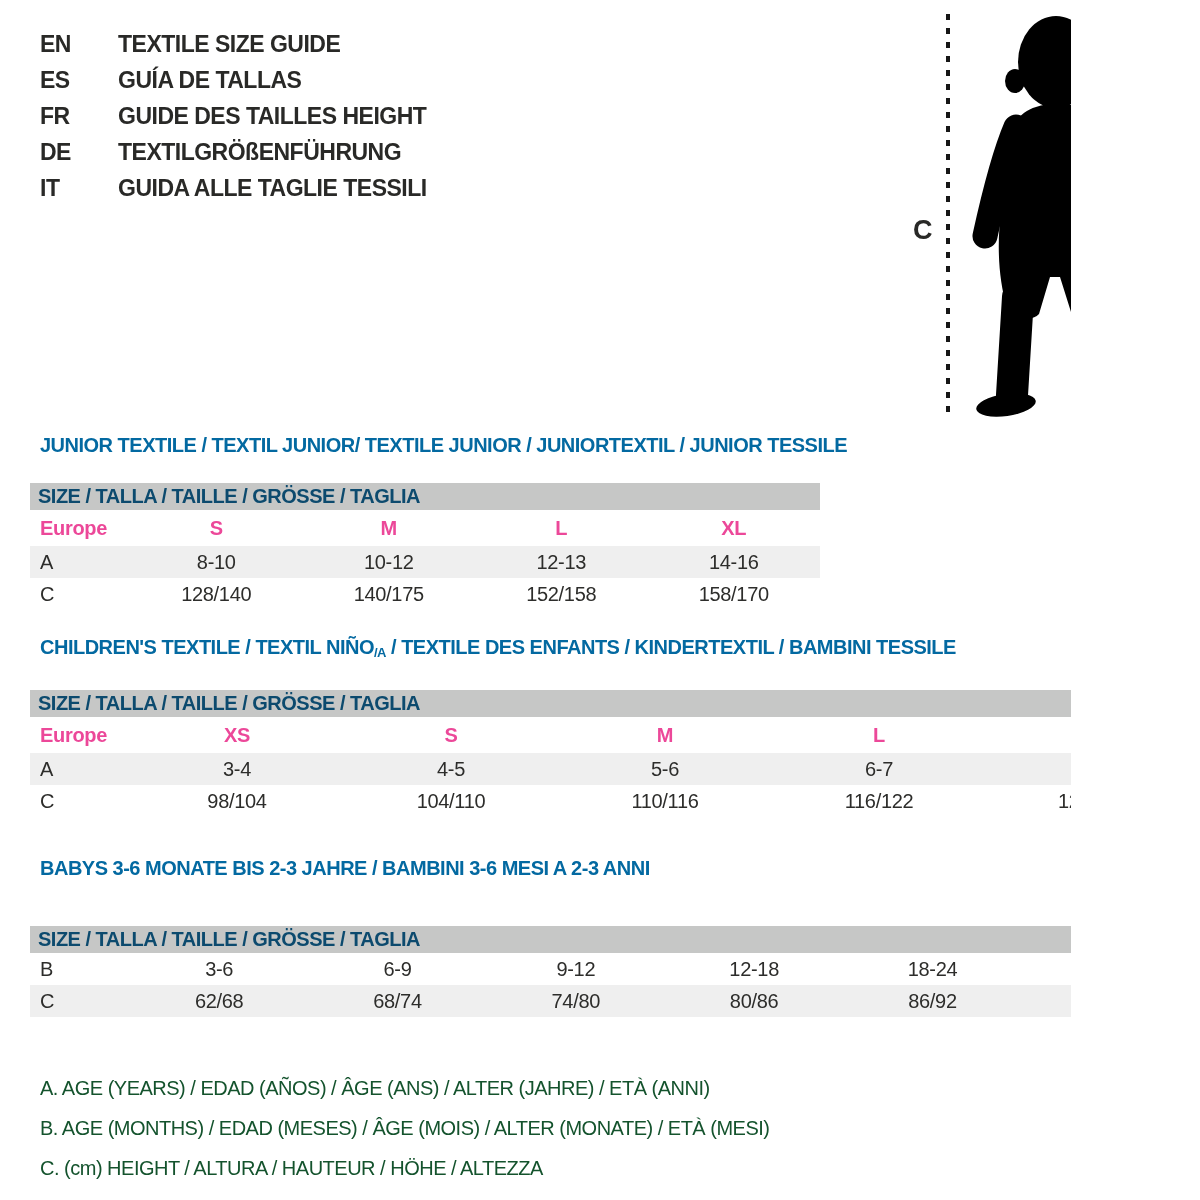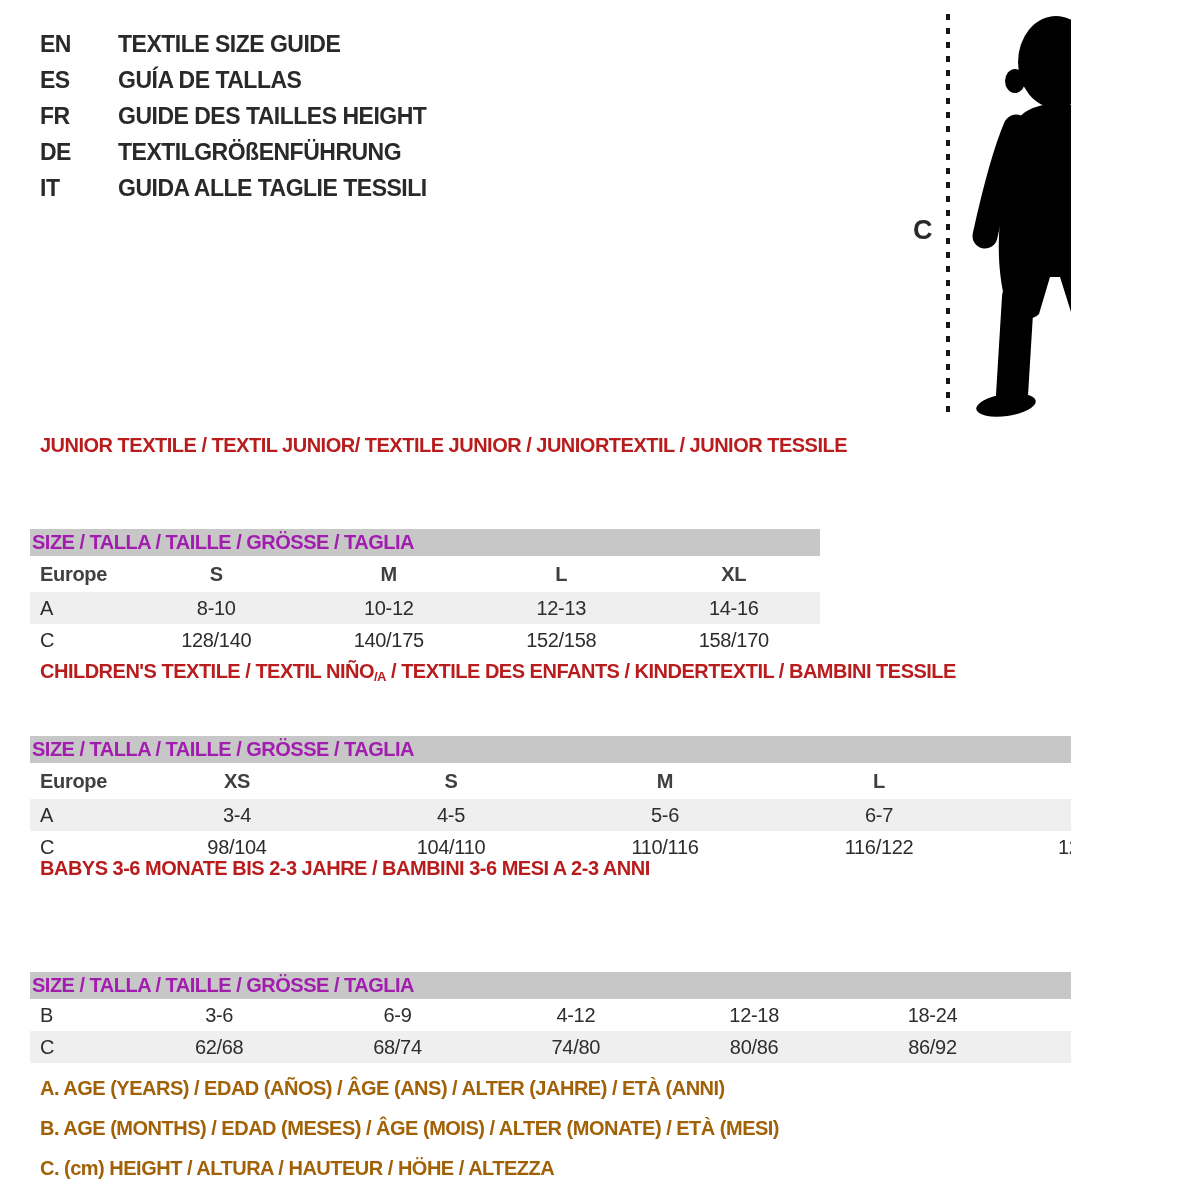--- a/index.html
+++ b/index.html
@@ -17,42 +17,42 @@
 
   
   .measure-line {
     left:946px; top:14px; width:4px; height:404px;
     background:repeating-linear-gradient(to bottom, #161616 0 6px, transparent 6px 14px);
   }
   .measure-label { left:913px; top:215px; font-size:27px; font-weight:700; }
   .silhouette { left:970px; top:15px; }
 
   
-  .sec-title { font-size:20px; font-weight:700; letter-spacing:-0.5px; white-space:nowrap; color:#b91c1c; }
+  .sec-title { font-size:20px; font-weight:700; letter-spacing:-0.5px; white-space:nowrap; color:#0369a1; }
   .sec-title .sub { font-size:13px; vertical-align:-3px; }
   .two-line { line-height:35px; }
 
   
   .stable { background:#ffffff; }
   .size-bar {
-    height:27px; background:#c6c7c6; color:#a21caf;
-    display:flex; align-items:center; padding-left:2px;
-    font-size:20px; font-weight:700; letter-spacing:-0.5px; box-sizing:border-box;margin-top:46px;
+    height:27px; background:#c6c7c6; color:#0c4a6e;
+    display:flex; align-items:center; padding-left:8px;
+    font-size:20px; font-weight:700; letter-spacing:-0.5px; box-sizing:border-box;
   }
   .trow { display:flex; align-items:center; }
   .trow.head { height:36px; font-weight:700; }
   .trow.data { height:32px; }
   .trow.stripe { background:#efefef; }
   .tcell { flex:1; text-align:center; font-size:20px; letter-spacing:-0.3px; color:#2d2d2b; }
   .tcell.lab { flex:none; width:100px; text-align:left; padding-left:10px; box-sizing:border-box; }
-  .trow.head .tcell { font-weight:700; color:#404040; }
+  .trow.head .tcell { font-weight:700; color:#ec4899; }
   .edge-mask { position:absolute; left:1153px; top:0; bottom:0; width:13px; background:#ffffff; }
 
   
-  .legend-line { font-size:20px; font-weight:700; letter-spacing:-0.5px; line-height:40px; white-space:nowrap; color:#a16207; }
+  .legend-line { font-size:20px; font-weight:400; letter-spacing:-0.5px; line-height:40px; white-space:nowrap; color:#14532d; }
 </style>
 </head>
 <body>
 
 <div class="page">
 
   <div class="abs langs">
     <div class="lang-row">
       <span class="lang-code">EN</span>
       <span class="lang-title">TEXTILE SIZE GUIDE</span>
@@ -116,21 +116,21 @@
     </div>
     <div class="trow data">
       <span class="tcell lab">C</span>
       <span class="tcell">128/140</span>
       <span class="tcell">140/175</span>
       <span class="tcell">152/158</span>
       <span class="tcell">158/170</span>
     </div>
   </div>
 
-  <div class="abs sec-title" style="left:40px; top:660px;">
+  <div class="abs sec-title" style="left:40px; top:636px;">
     <span>CHILDREN'S TEXTILE / TEXTIL NIÑO</span><span class="sub">/A</span><span> / TEXTILE DES ENFANTS / KINDERTEXTIL / BAMBINI TESSILE</span>
   </div>
 
   <div class="abs stable" style="left:30px; top:690px; width:1170px;">
     <div class="size-bar">SIZE / TALLA / TAILLE / GRÖSSE / TAGLIA</div>
     <div class="trow head">
       <span class="tcell lab">Europe</span>
       <span class="tcell">XS</span>
       <span class="tcell">S</span>
       <span class="tcell">M</span>
@@ -159,21 +159,21 @@
   <div class="abs sec-title two-line" style="left:40px; top:851px;">
     <div>BABYS 3-6 MONATE BIS 2-3 JAHRE / BAMBINI 3-6 MESI A 2-3 ANNI</div>
   </div>
 
   <div class="abs stable" style="left:30px; top:926px; width:1170px;">
     <div class="size-bar">SIZE / TALLA / TAILLE / GRÖSSE / TAGLIA</div>
     <div class="trow data">
       <span class="tcell lab">B</span>
       <span class="tcell">3-6</span>
       <span class="tcell">6-9</span>
-      <span class="tcell">4-12</span>
+      <span class="tcell">9-12</span>
       <span class="tcell">12-18</span>
       <span class="tcell">18-24</span>
       <span class="tcell">24-36</span>
     </div>
     <div class="trow data stripe">
       <span class="tcell lab">C</span>
       <span class="tcell">62/68</span>
       <span class="tcell">68/74</span>
       <span class="tcell">74/80</span>
       <span class="tcell">80/86</span>

